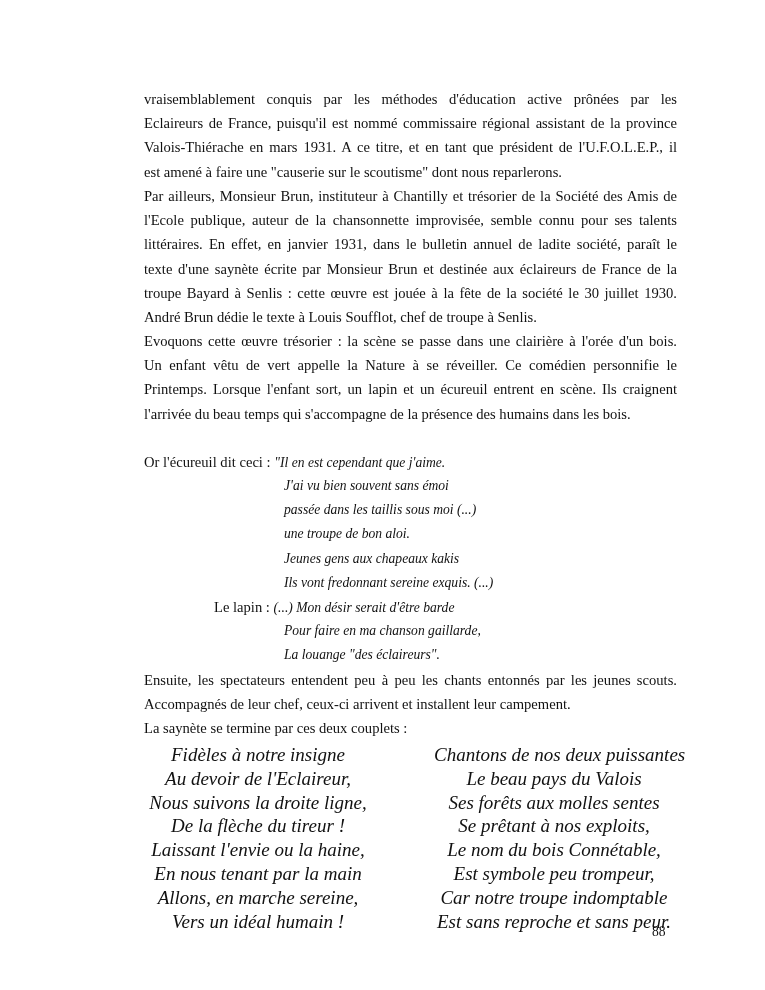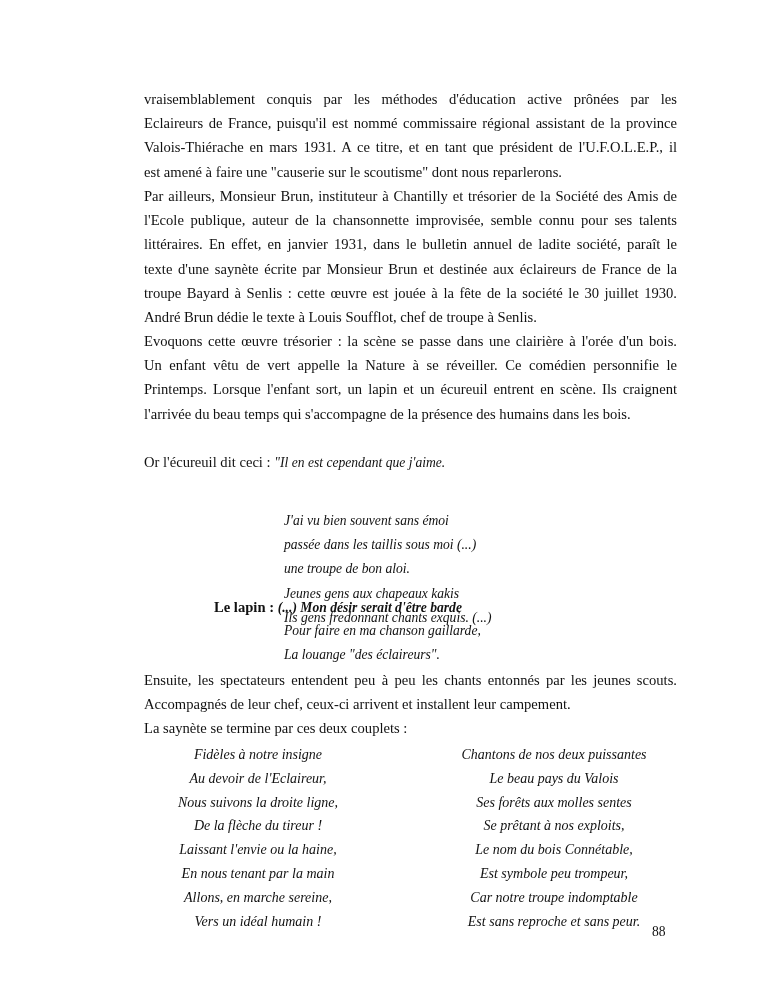--- a/index.html
+++ b/index.html
@@ -46,29 +46,28 @@
       line-height: 24.2px;
       font-style: italic;
       white-space: nowrap;
     }
     .speaker-line {
       position: absolute;
       left: 214px;
       font-size: 14.6px;
       line-height: 24.2px;
       white-space: nowrap;
-      font-weight: bold;
     }
     .speaker-line .it { font-size: 13.6px; }
     .col {
       position: absolute;
       width: 240px;
       text-align: center;
       font-style: italic;
-      font-size: 14px;
+      font-size: 19px;
       line-height: 23.8px;
     }
     .col .vl { display: block; white-space: nowrap; }
     .page-number {
       position: absolute;
       left: 652px;
       top: 924px;
       font-size: 13.6px;
     }
   </style>
@@ -99,26 +98,26 @@
     <span class="just">Printemps. Lorsque l'enfant sort, un lapin et un écureuil entrent en scène. Ils craignent</span>
     <span class="line">l'arrivée du beau temps qui s'accompagne de la présence des humains dans les bois.</span>
   </div>
 
   <div class="body-text" style="top:450px;">
     <span class="line">
       <span>Or l'écureuil dit ceci : </span><span class="it" style="font-size:13.6px;">"Il en est cependant que j'aime.</span>
     </span>
   </div>
 
-  <div class="verse-indent" style="top:474px;margin-top:35px;">
+  <div class="verse-indent" style="top:474px;">
     <span class="line">J'ai vu bien souvent sans émoi</span>
     <span class="line">passée dans les taillis sous moi (...)</span>
     <span class="line">une troupe de bon aloi.</span>
     <span class="line">Jeunes gens aux chapeaux kakis</span>
-    <span class="line">Ils gens fredonnant chants exquis. (...)</span>
+    <span class="line">Ils vont fredonnant sereine exquis. (...)</span>
   </div>
 
   <div class="speaker-line" style="top:595px;">
     <span>Le lapin : </span><span class="it">(...) Mon désir serait d'être barde</span>
   </div>
   <div class="verse-indent" style="top:619px;">
     <span class="line">Pour faire en ma chanson gaillarde,</span>
     <span class="line">La louange "des éclaireurs".</span>
   </div>
 

